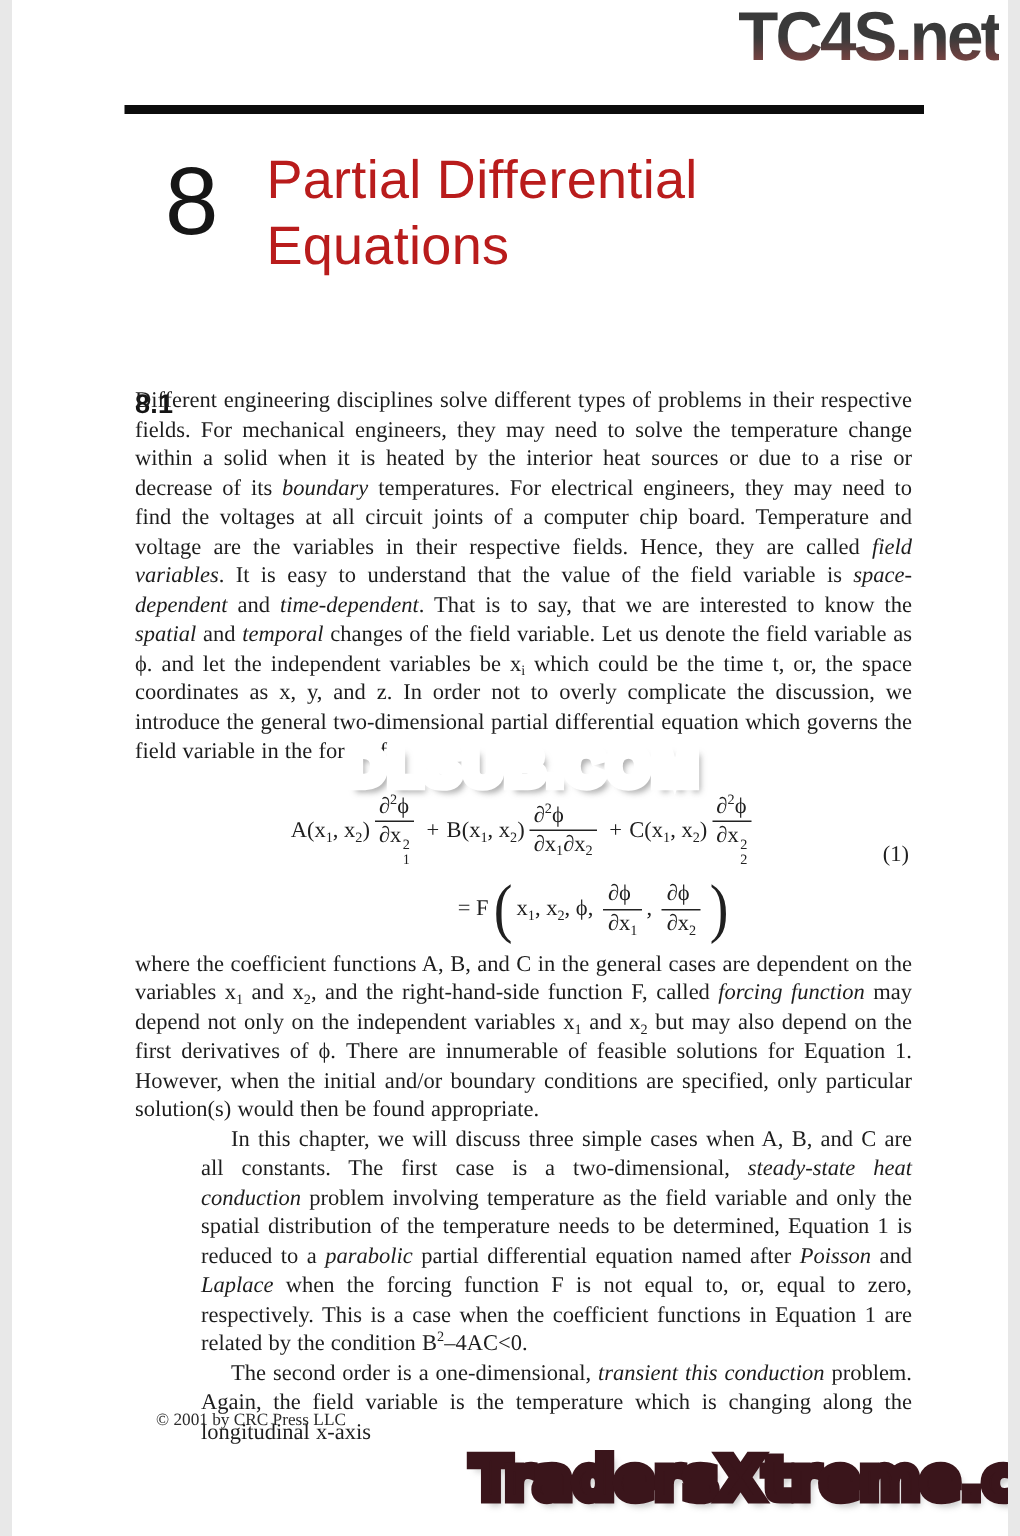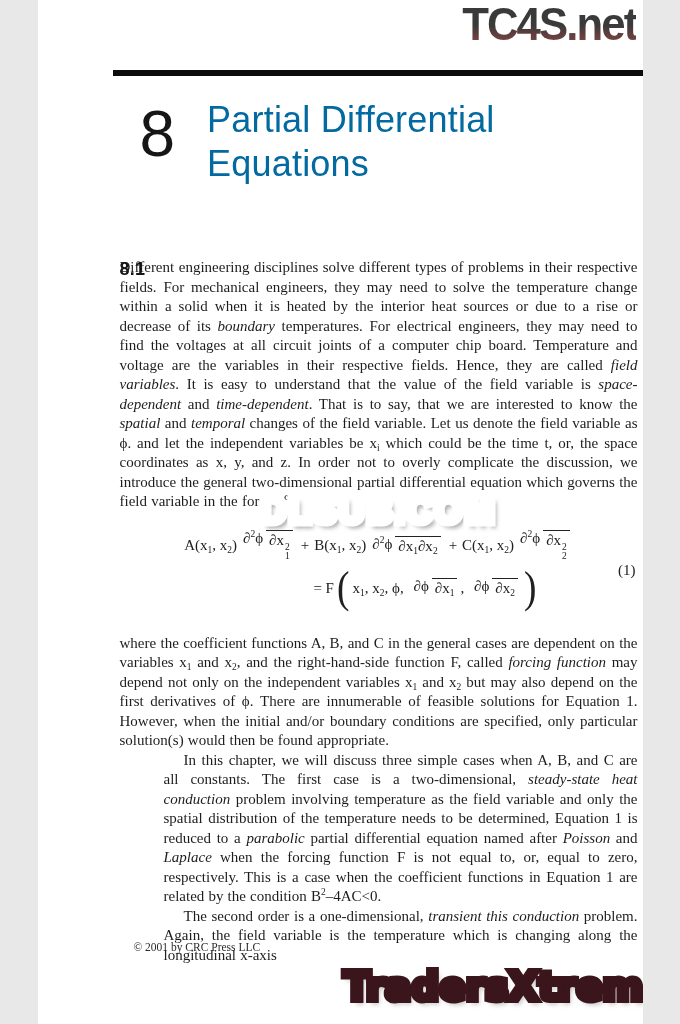--- a/index.html
+++ b/index.html
@@ -1,17 +1,17 @@
 <!DOCTYPE html>
 <html><head>
 <meta charset="utf-8">
 <style>
   html,body{margin:0;padding:0;background:#e8e8e8;}
   .page{
-    position:relative; width:605px; height:1024px; background:#ffffff;
+    position:relative; width:664px; height:1024px; background:#ffffff;
     font-family:"Liberation Serif", "DejaVu Serif", serif; color:#1d1d1d;
     overflow:hidden; margin:0 auto;
   }
 
   
   .tc4s{
     position:absolute; top:0px; right:6px;
     font-family:"Liberation Sans", sans-serif; font-weight:700;
     font-size:46px; letter-spacing:-2px; line-height:1.05;
     background:linear-gradient(180deg,#3a3a3a 0%,#3a3a3a 52%,#6e4140 80%,#8c564e 100%);
@@ -21,21 +21,21 @@
 
   
   .rule{position:absolute; left:75px; top:70px; width:533px; height:6px; background:#0c0c0c;}
   .chapter{position:absolute; left:102px; top:96px; display:flex; align-items:flex-start;}
   .ch-num{
     font-family:"Liberation Sans", sans-serif; font-weight:400;
     font-size:64px; line-height:1; color:#161616; margin-top:6px;
   }
   .ch-title{
     font-family:"Liberation Sans", sans-serif; font-weight:400;
-    font-size:36px; line-height:44px; color:#0369a1;
+    font-size:36px; line-height:44px; color:#b91c1c;
     margin-left:32px; width:340px; letter-spacing:.2px; padding-top:2px;
   }
 
   
   .sec{
     position:absolute; left:82px; top:231px; display:flex;
     font-family:"Liberation Sans", sans-serif; font-weight:700;
     font-size:18px; color:#141414; letter-spacing:.2px;margin-top:28px;
   }
   .sec .sec-num{margin-right:24px;}
@@ -52,21 +52,21 @@
   .sp{font-size:9.5px; vertical-align:6px; line-height:0;}
 
   
   .eq-block{position:relative; margin:6px 0 12px 0; height:104px; z-index:0;}
   .eq-col{position:absolute; left:0; right:0; top:12px;}
   .eq-line{
     display:flex; justify-content:center; align-items:center;
     font-size:15px; color:#202020; white-space:pre;
   }
   .eq-line2{margin-top:9px; transform:translateX(48px);}
-  .frac{display:inline-flex; text-align:left; vertical-align:middle; margin:0 3px;}
+  .frac{display:inline-flex; flex-direction:column; text-align:left; vertical-align:middle; margin:0 3px;}
   .frac .num{display:block; padding:0 3px 1px 3px; line-height:1.1;}
   .frac .den{display:block; border-top:1.2px solid #222; padding:1px 3px 0 3px; line-height:1.15;}
   .op{margin:0 5px;}
   .seg{display:inline;}
   .stack{
     display:inline-flex; flex-direction:column; font-size:9.5px; line-height:1;
     vertical-align:-5px; margin-left:1px;
   }
   .bigparen{
     font-size:44px; font-weight:400; line-height:.8; margin:0 2px;

